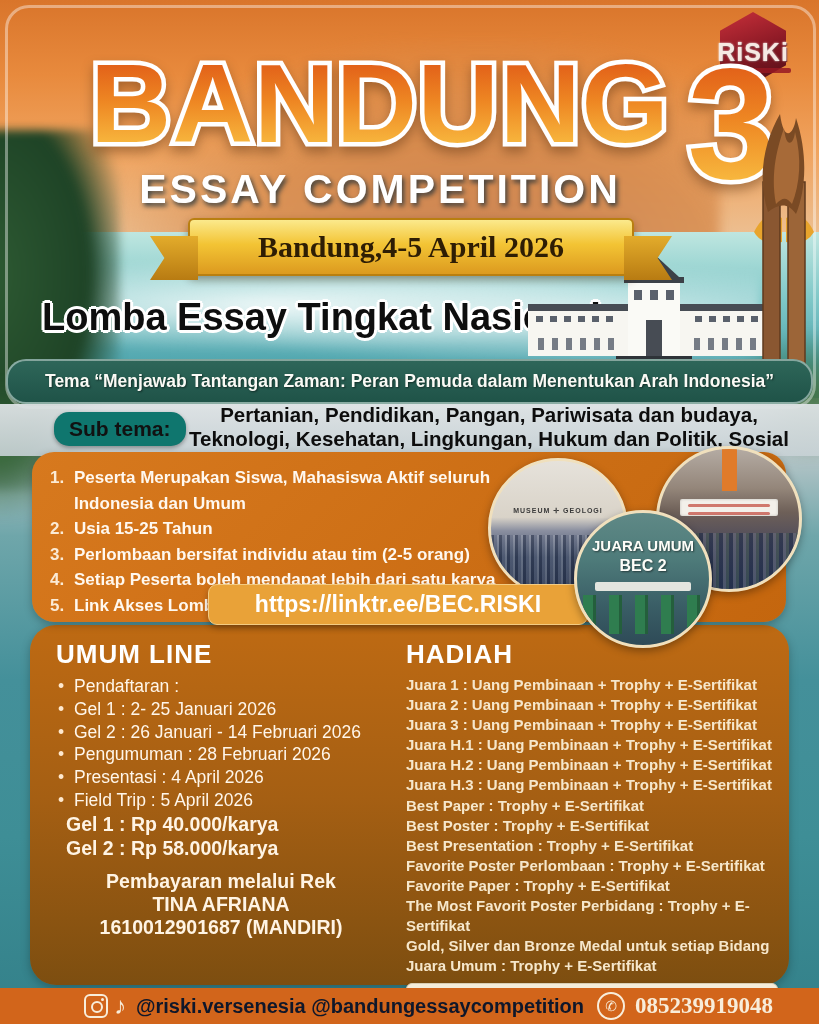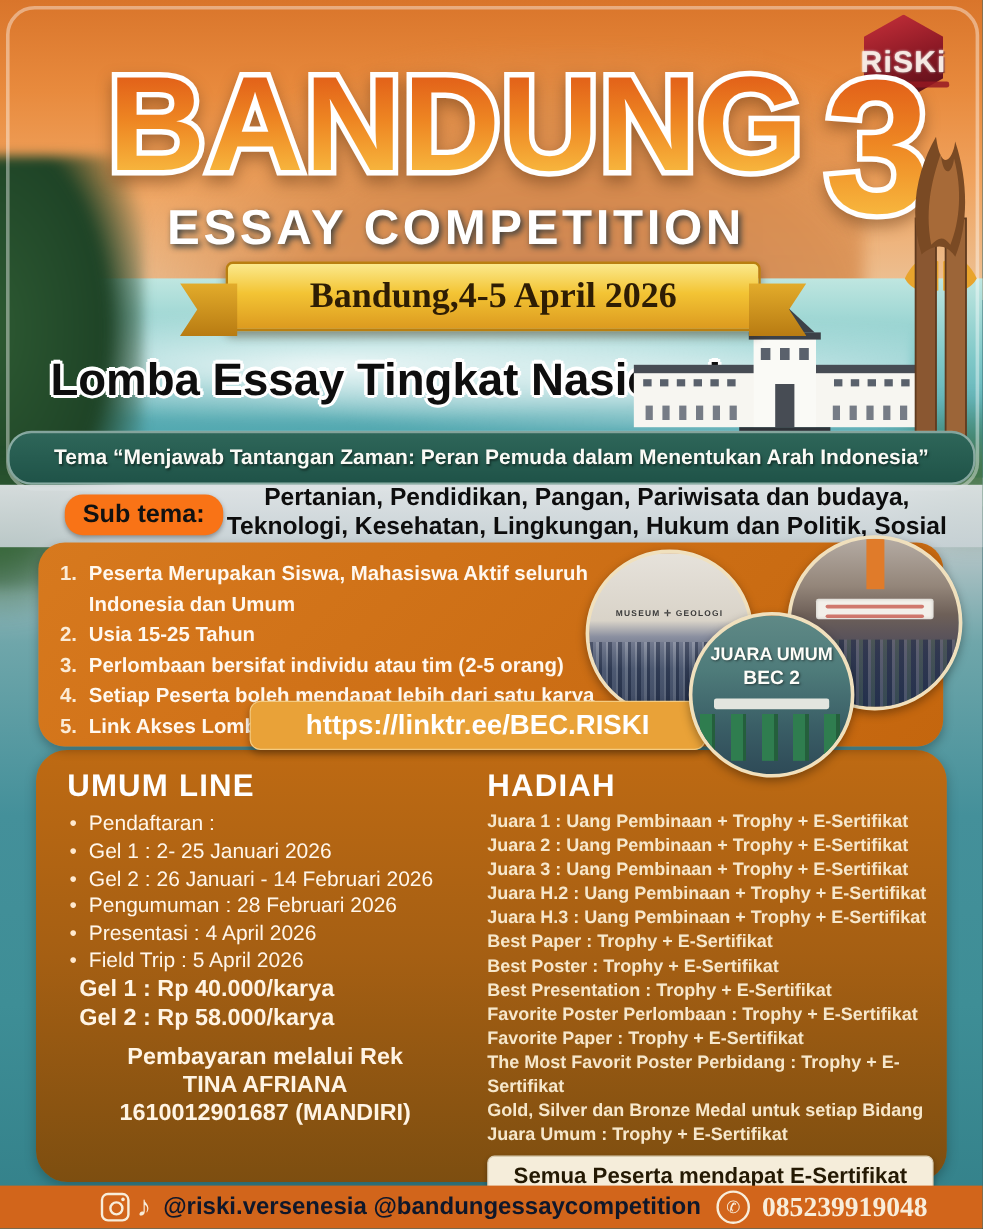--- a/index.html
+++ b/index.html
@@ -83,21 +83,21 @@
   
   .theme-banner{position:absolute;left:6px;top:359px;width:807px;height:45px;box-sizing:border-box;
     display:flex;align-items:center;justify-content:center;
     background:linear-gradient(180deg,#2E6659 0%,#1F5348 100%);
     border:2px solid rgba(215,232,226,.55);border-radius:20px;z-index:4;}
   .theme-text{color:#FAFAF5;font-weight:700;font-size:17.5px;text-shadow:1px 1px 2px rgba(0,0,0,.5);}
 
   
   .light-band{position:absolute;left:0;top:404px;width:100%;height:52px;
     background:linear-gradient(180deg,rgba(222,227,229,.95),rgba(200,210,214,.9));}
-  .subtheme-pill{position:absolute;left:54px;top:412px;padding:5px 15px;background:#f97316;
+  .subtheme-pill{position:absolute;left:54px;top:412px;padding:5px 15px;background:#0f766e;
     border-radius:15px;box-shadow:0 2px 4px rgba(0,0,0,.35);
     font-weight:800;font-size:21px;color:#111;z-index:5;}
   .subtheme-text{position:absolute;left:168px;top:403px;width:642px;text-align:center;
     font-weight:800;font-size:20.5px;line-height:1.18;color:#0D0D0D;z-index:5;}
 
   
   .rules-box{position:absolute;left:32px;top:452px;width:754px;height:170px;box-sizing:border-box;
     background:linear-gradient(135deg,#D7791E 0%,#C4660E 100%);
     border-radius:22px;padding:13px 18px;z-index:5;box-shadow:0 3px 8px rgba(0,0,0,.25);}
   .rules-list{margin:0;padding:0;list-style:none;counter-reset:rule;width:450px;}
@@ -322,20 +322,21 @@
         <div>1610012901687 (MANDIRI)</div>
       </div>
     </div>
     <div class="col-right">
       <h2>HADIAH</h2>
       <ul class="prize-list">
 
       <li><span>Juara 1 : Uang Pembinaan + Trophy + E-Sertifikat</span></li>
           <li><span>Juara 2 : Uang Pembinaan + Trophy + E-Sertifikat</span></li>
           <li><span>Juara 3 : Uang Pembinaan + Trophy + E-Sertifikat</span></li>
+          <li><span>Juara H.1 : Uang Pembinaan + Trophy + E-Sertifikat</span></li>
           <li><span>Juara H.2 : Uang Pembinaan + Trophy + E-Sertifikat</span></li>
           <li><span>Juara H.3 : Uang Pembinaan + Trophy + E-Sertifikat</span></li>
           <li><span>Best Paper : Trophy + E-Sertifikat</span></li>
           <li><span>Best Poster : Trophy + E-Sertifikat</span></li>
           <li><span>Best Presentation : Trophy + E-Sertifikat</span></li>
           <li><span>Favorite Poster Perlombaan : Trophy + E-Sertifikat</span></li>
           <li><span>Favorite Paper :  Trophy + E-Sertifikat</span></li>
           <li><span>The Most Favorit Poster Perbidang : Trophy + E-Sertifikat</span></li>
           <li><span>Gold, Silver dan Bronze Medal untuk setiap Bidang</span></li>
           <li><span>Juara Umum :  Trophy + E-Sertifikat</span></li>

